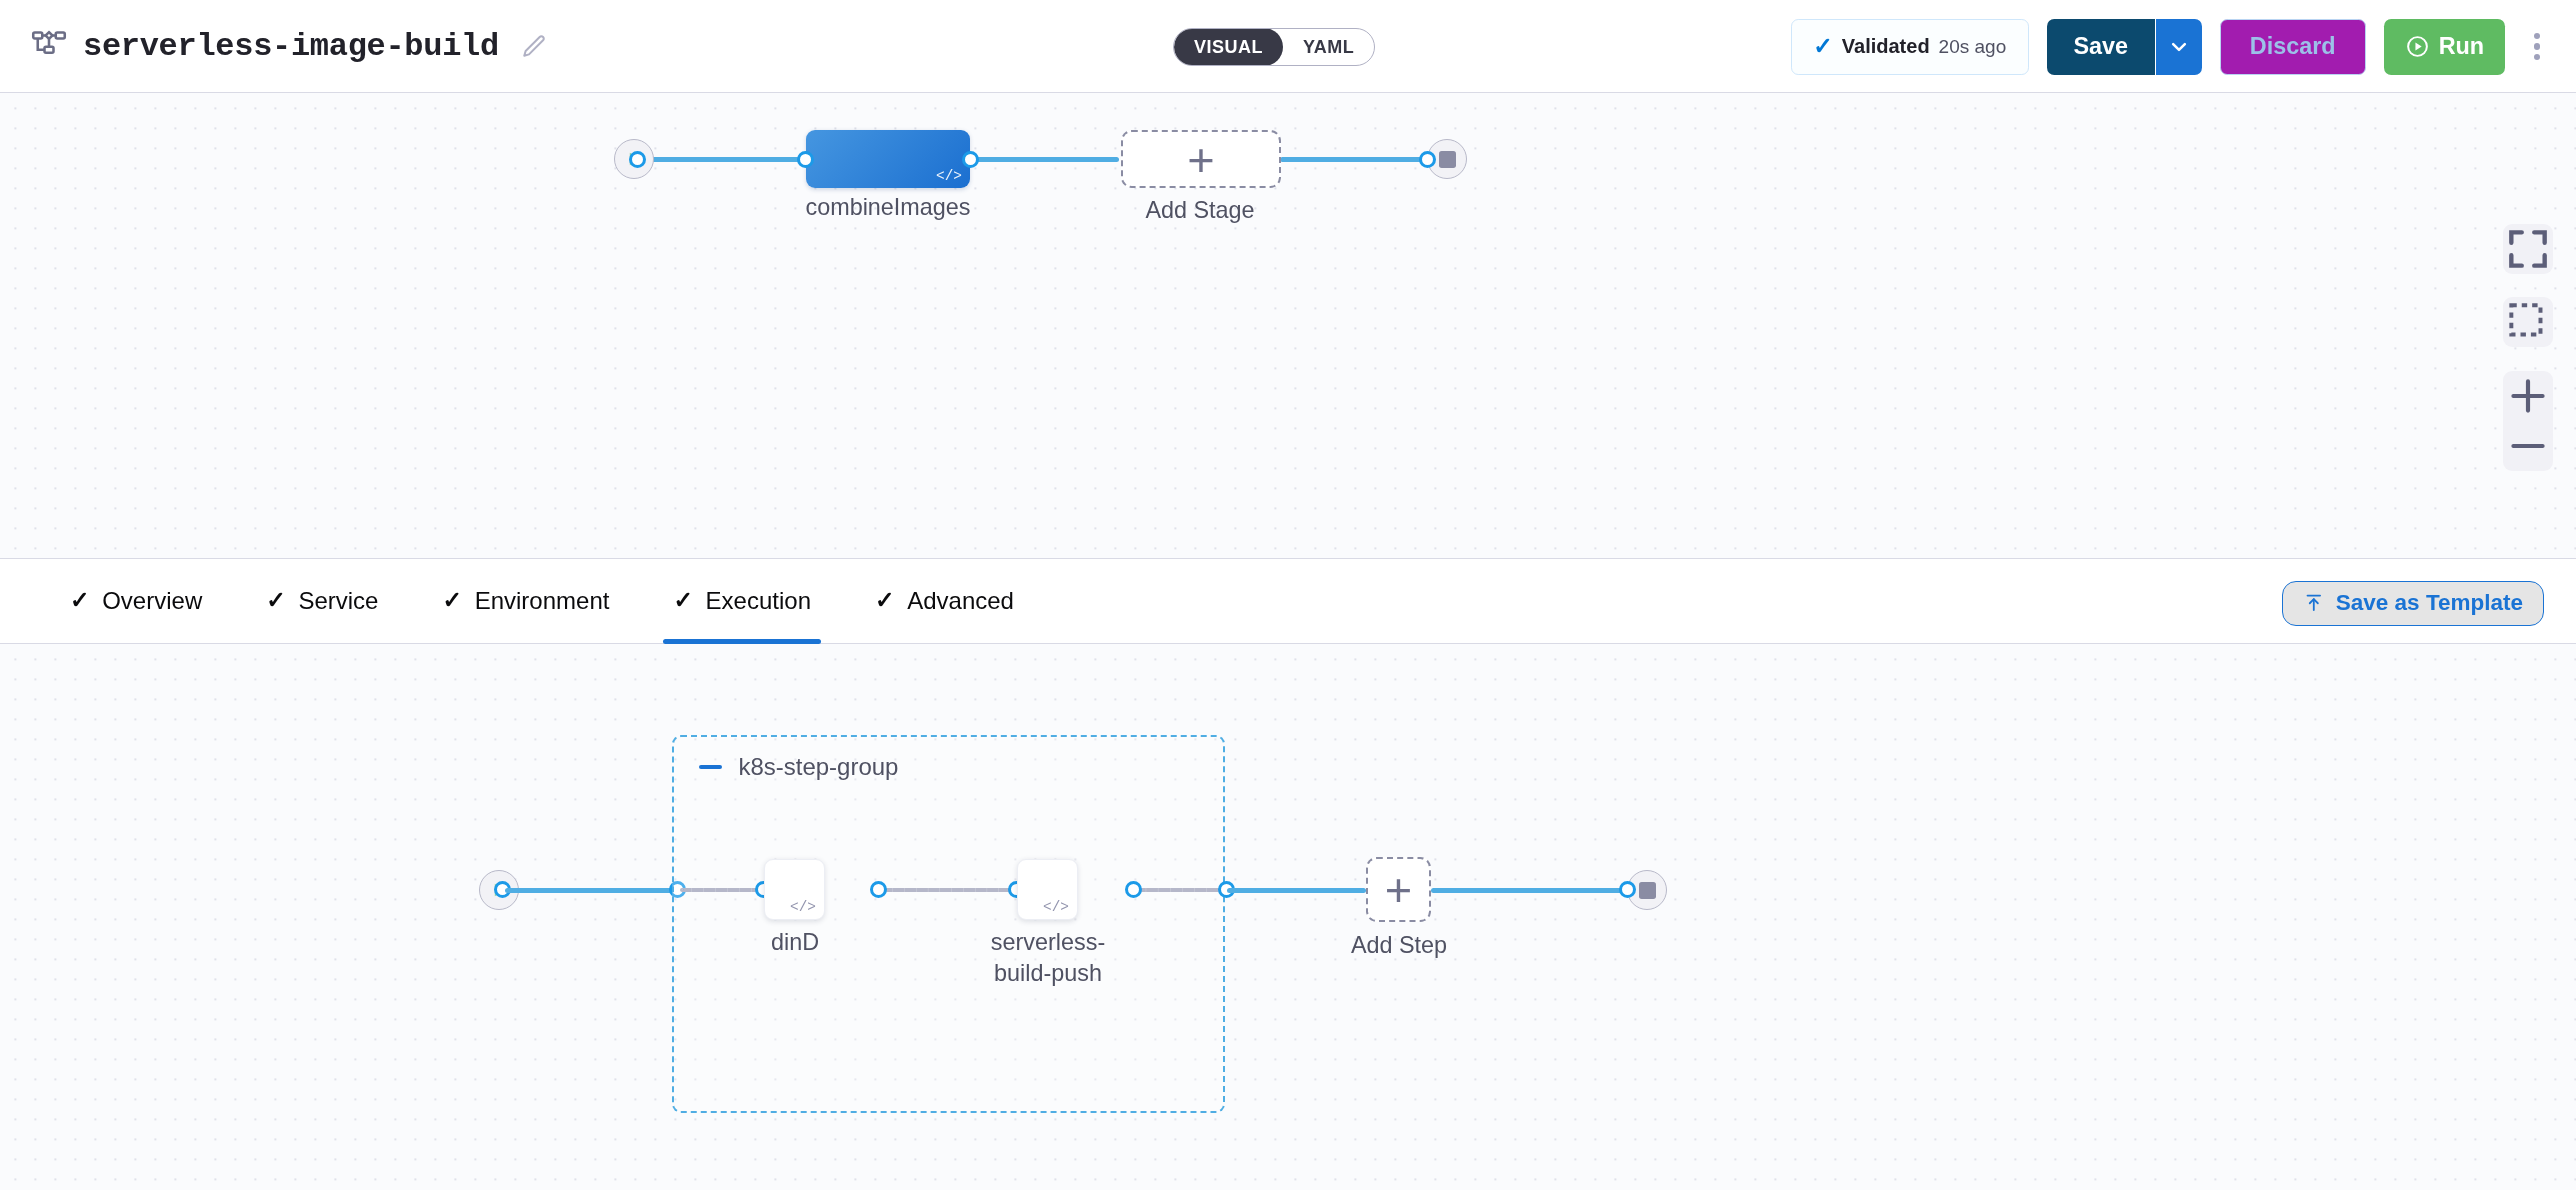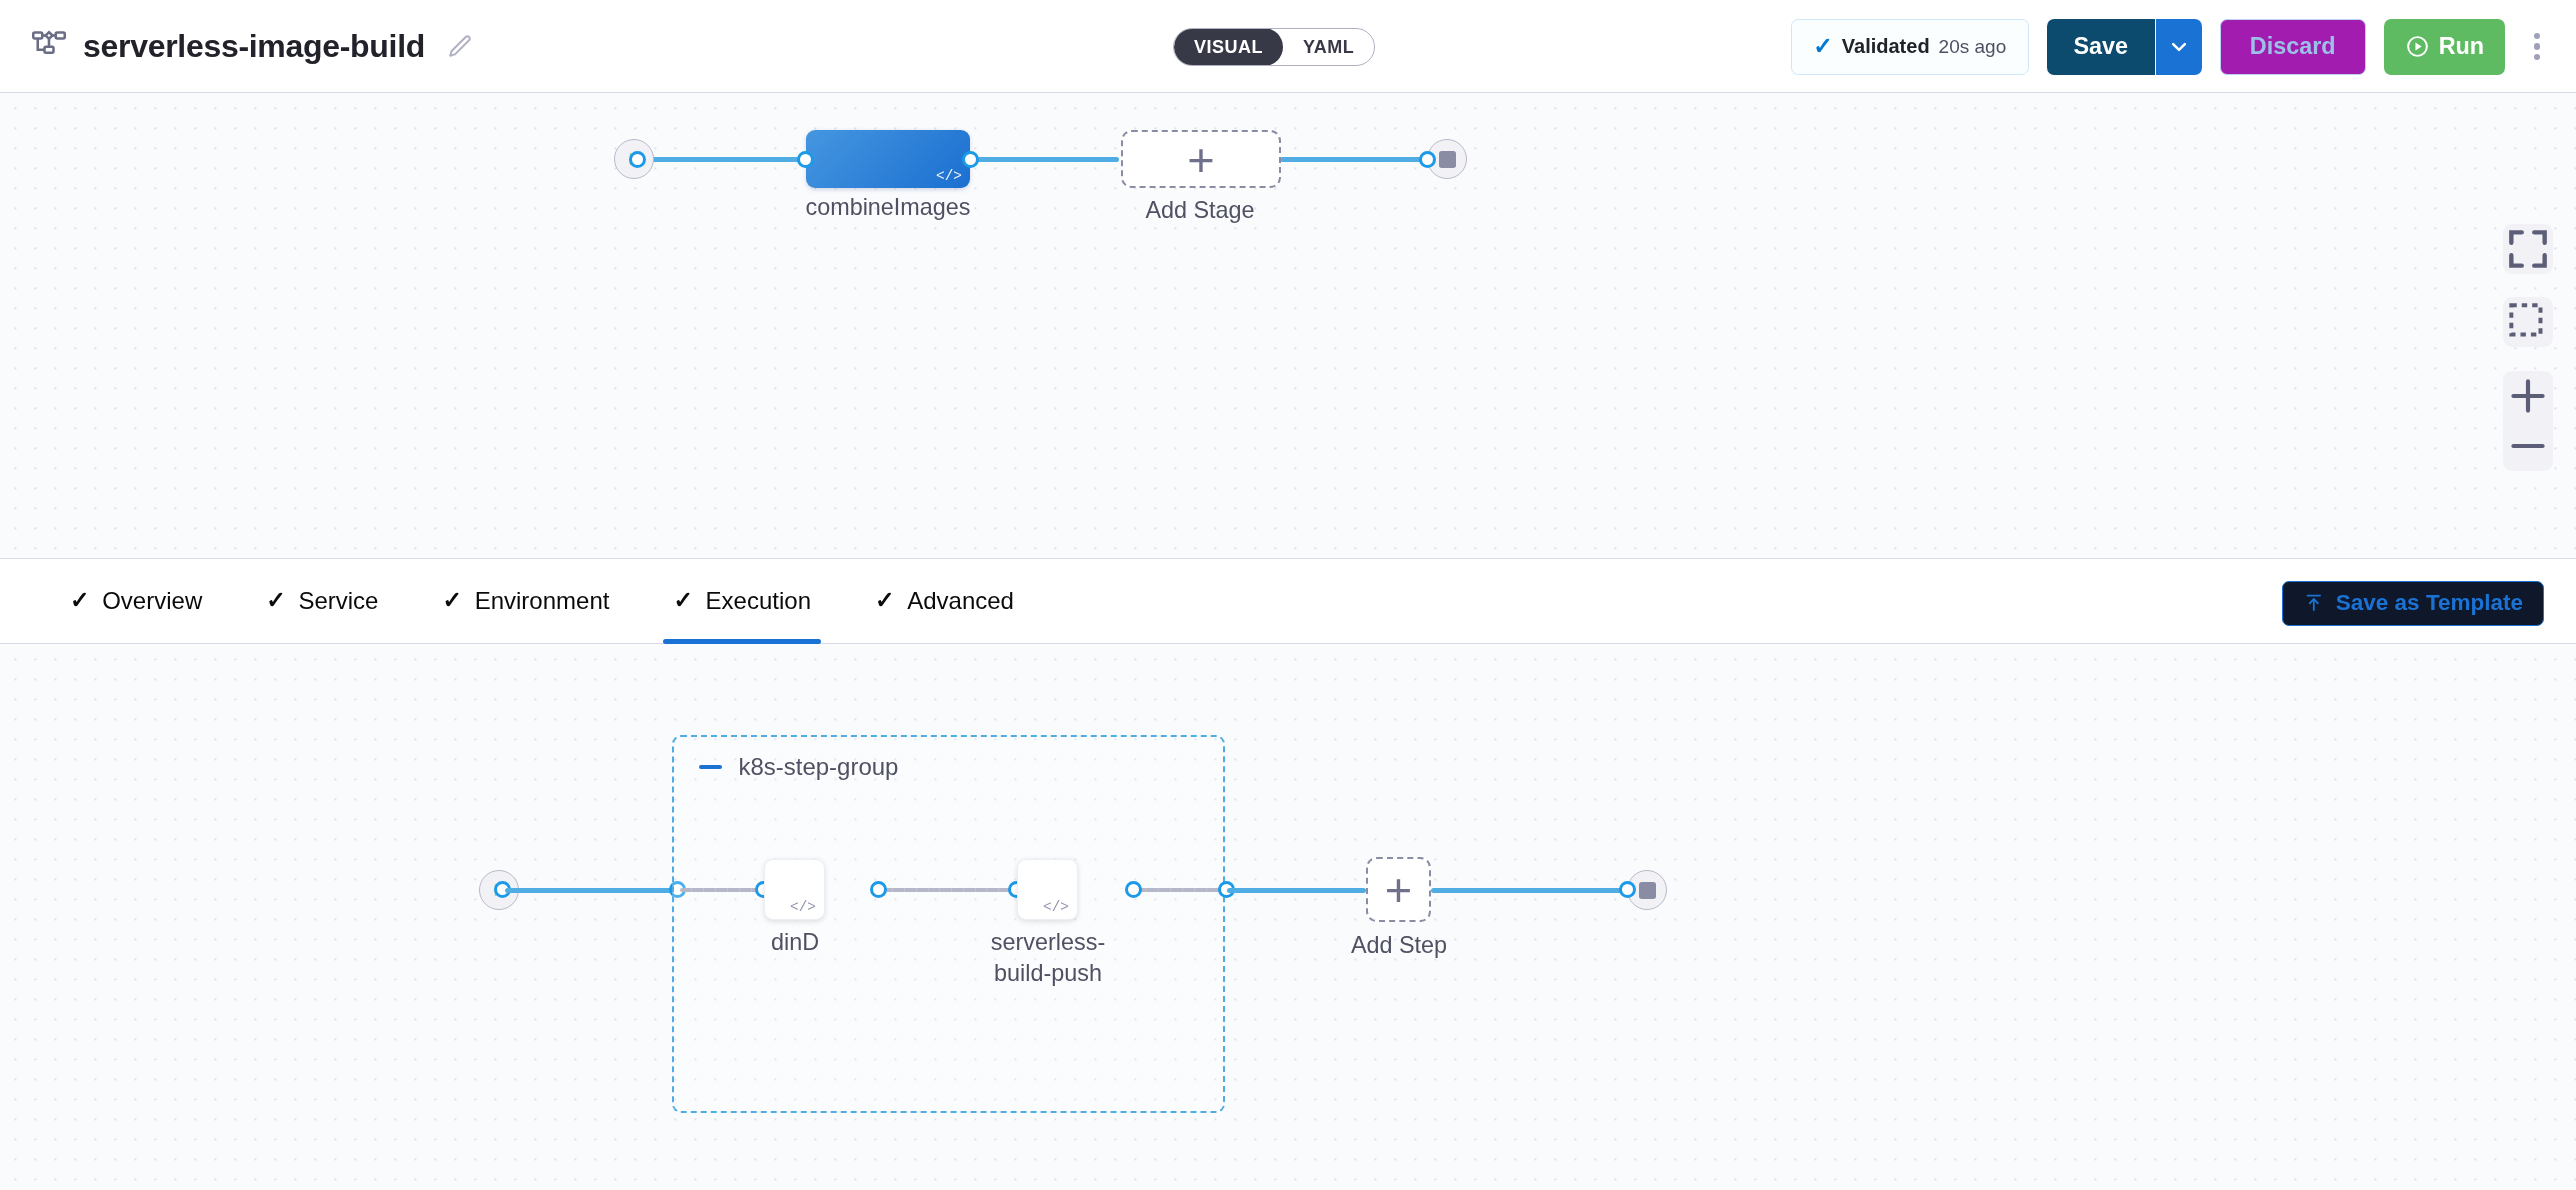--- a/index.html
+++ b/index.html
@@ -16,20 +16,21 @@
     width: 2576px; height: 93px;
     background: #ffffff;
     border-bottom: 0.9px solid #d9dae5;
     display: flex; align-items: center;
   }
   .hdr-left { display: flex; align-items: center; gap: 16px; padding-left: 31px; }
   .pipeline-icon { width: 36px; height: 36px; display:block; color:#6b6d85; }
   .pipeline-title {
     font-size: 32px; font-weight: 700; color: #22222a; letter-spacing: -0.3px;
     white-space: nowrap;
+    font-family: Liberation Mono, monospace;
   }
   .edit-pencil { width: 27px; height: 27px; color: #b0b1c4; display:block; margin-left:5.4px; cursor:pointer;}
 
   
   .mode-toggle {
     position: absolute; left: 1173px; top: 28px;
     display: flex; align-items: center;
     height: 38px;
     border: 0.9px solid #b0b1c4;
     border-radius: 19px;
@@ -176,21 +177,21 @@
     font-size: 24px; color: #0b0b0d;
   }
   .tab .tchk { font-size: 23.4px; color: #0b0b0d; font-weight: 700; line-height:1; }
   .tab.active::after {
     content: ""; position: absolute; left: 21.6px; right: 21.6px; bottom: 0;
     height: 5.4px; background: #1a73d4; border-radius: 2.7px;
   }
   .save-template-btn {
     position: absolute; right: 32px; top: 21.6px;
     height: 45px; padding: 0 20px;
-    border: 0.9px solid #1a73d4; border-radius: 7px; background: #0f172a;
+    border: 0.9px solid #1a73d4; border-radius: 14px; background: #e5e5e5;
     color: #1a73d4; font-size: 22.5px; font-weight: 700;
     display: flex; align-items: center; gap: 10.8px; cursor: pointer;
   }
   .save-template-btn svg { width: 21.6px; height: 21.6px; display:block; }
 
   
   .exec-switch {
     position: absolute; right: 27px; top: 686px;
     display: flex; align-items: center; gap: 16px;
   }

